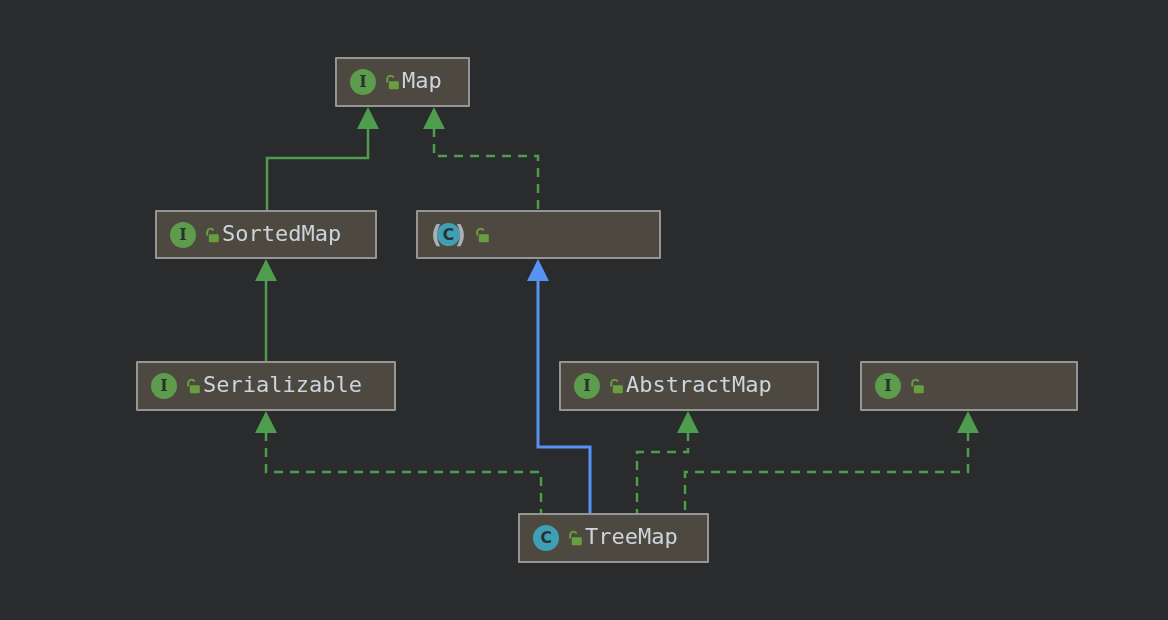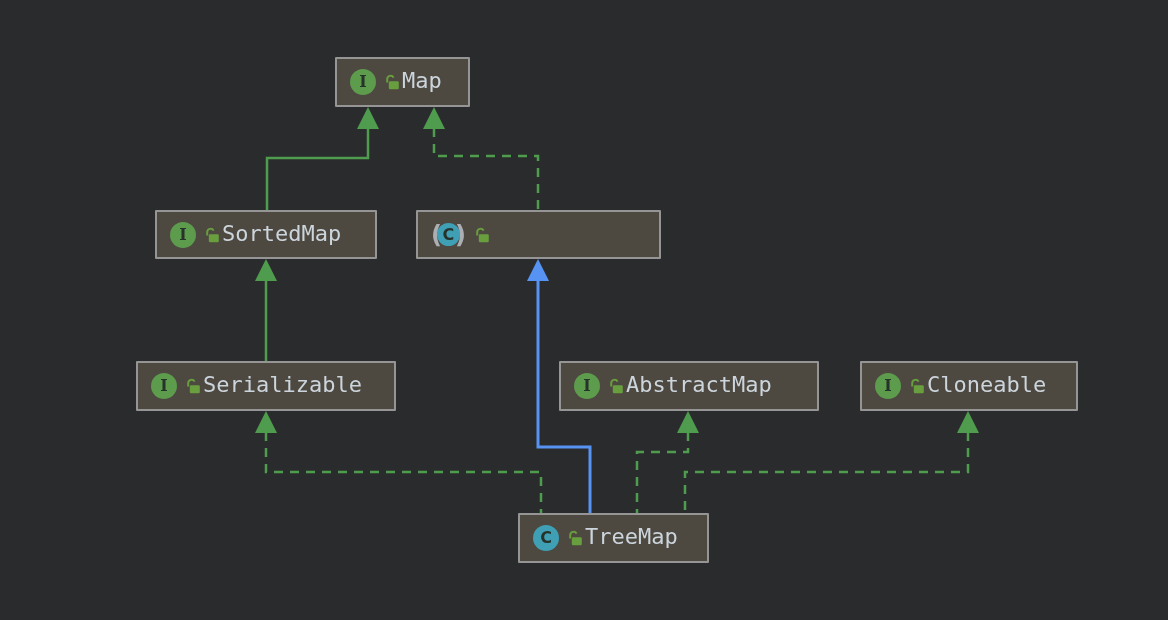--- a/index.html
+++ b/index.html
@@ -145,21 +145,20 @@
   <div class="node" style="left: 860px; top: 361px; width: 218px; height: 50px;">
     <span class="badge badge-interface">
       <span class="badge-letter">I</span>
     </span>
     <span class="lock">
       <svg width="18" height="18" viewBox="0 0 18 18">
           <path d="M3.2 9.5 V6.2 a3.4 3.4 0 0 1 6.4 -1.6" fill="none" stroke="currentColor" stroke-width="2"></path>
           <rect x="4.8" y="8.2" width="10" height="8" rx="1.2" fill="currentColor"></rect>
         </svg>
     </span>
-    <span class="label">Cloneable</span>
   </div>
 
   <div class="node" style="left: 518px; top: 513px; width: 191px; height: 50px;">
     <span class="badge badge-class">
       <span class="badge-letter">C</span>
     </span>
     <span class="lock">
       <svg width="18" height="18" viewBox="0 0 18 18">
           <path d="M3.2 9.5 V6.2 a3.4 3.4 0 0 1 6.4 -1.6" fill="none" stroke="currentColor" stroke-width="2"></path>
           <rect x="4.8" y="8.2" width="10" height="8" rx="1.2" fill="currentColor"></rect>

